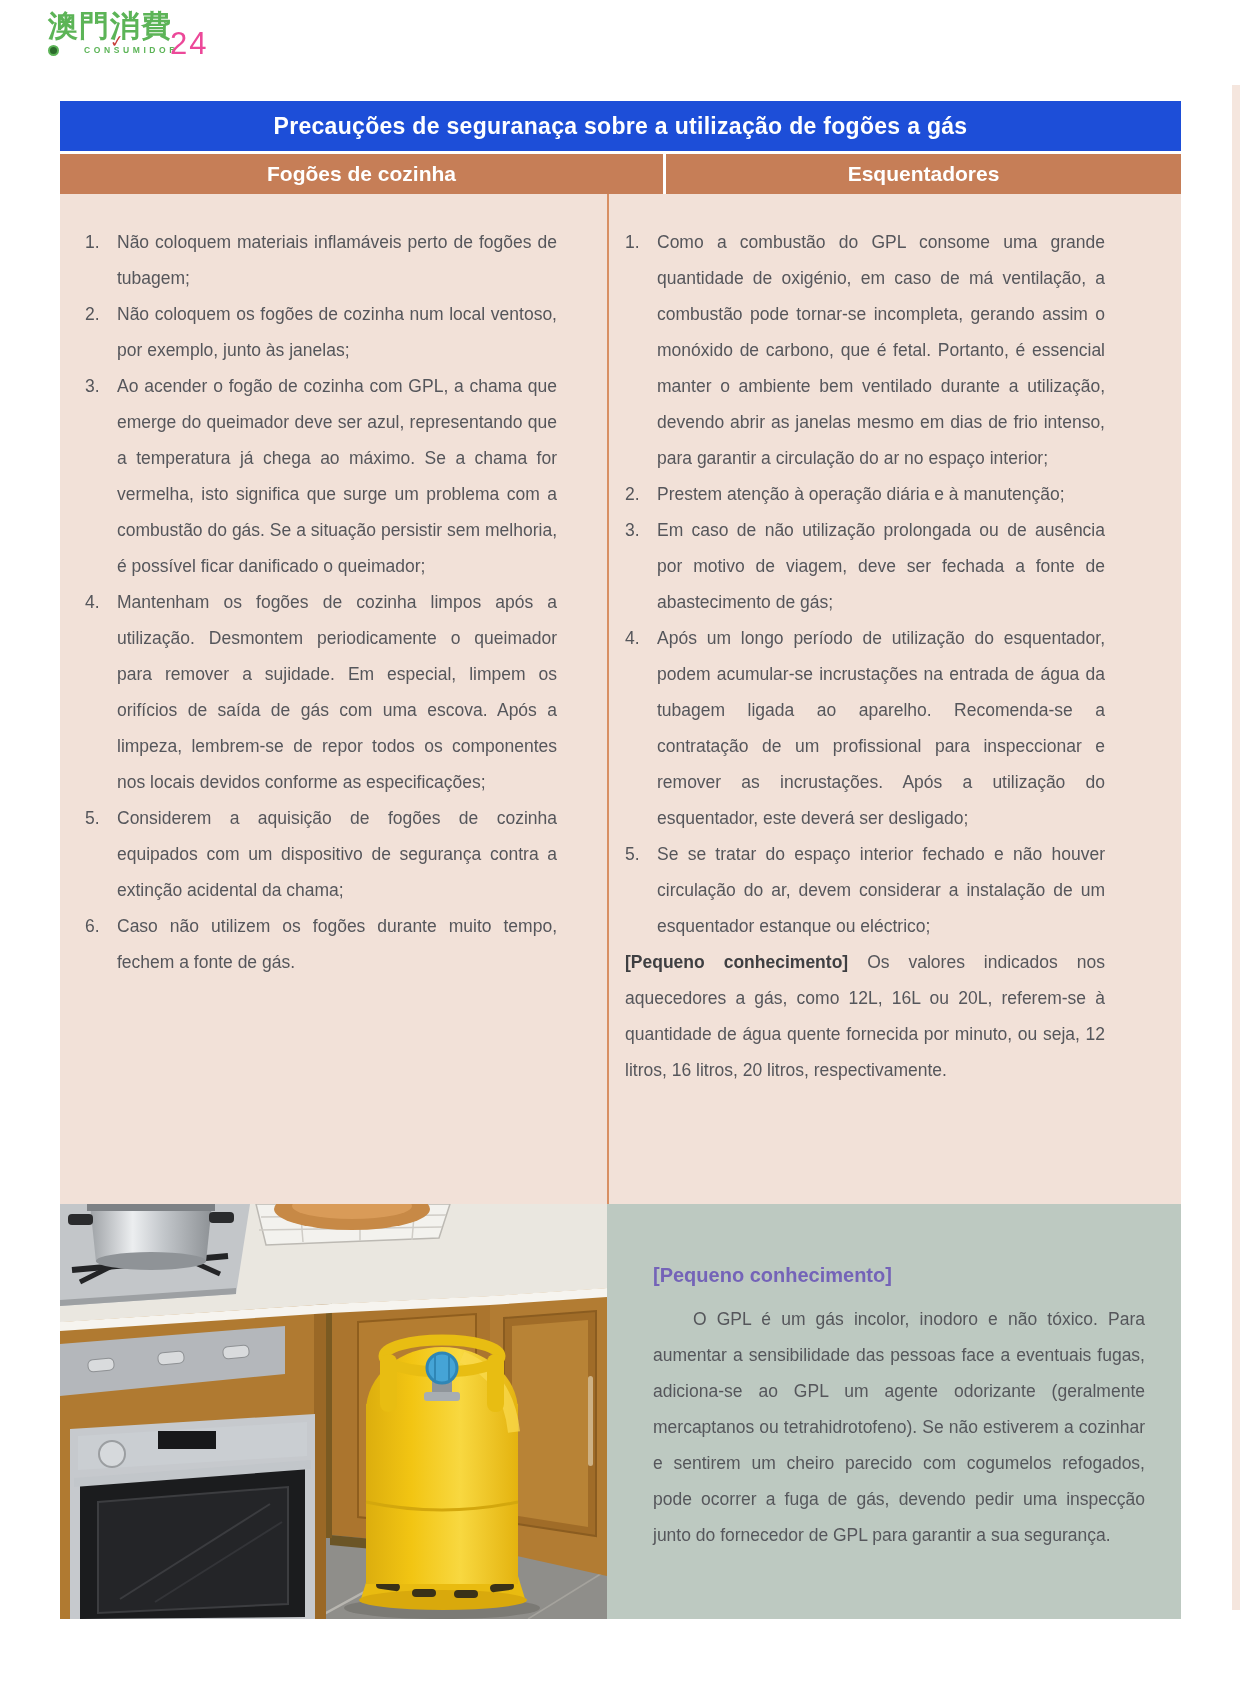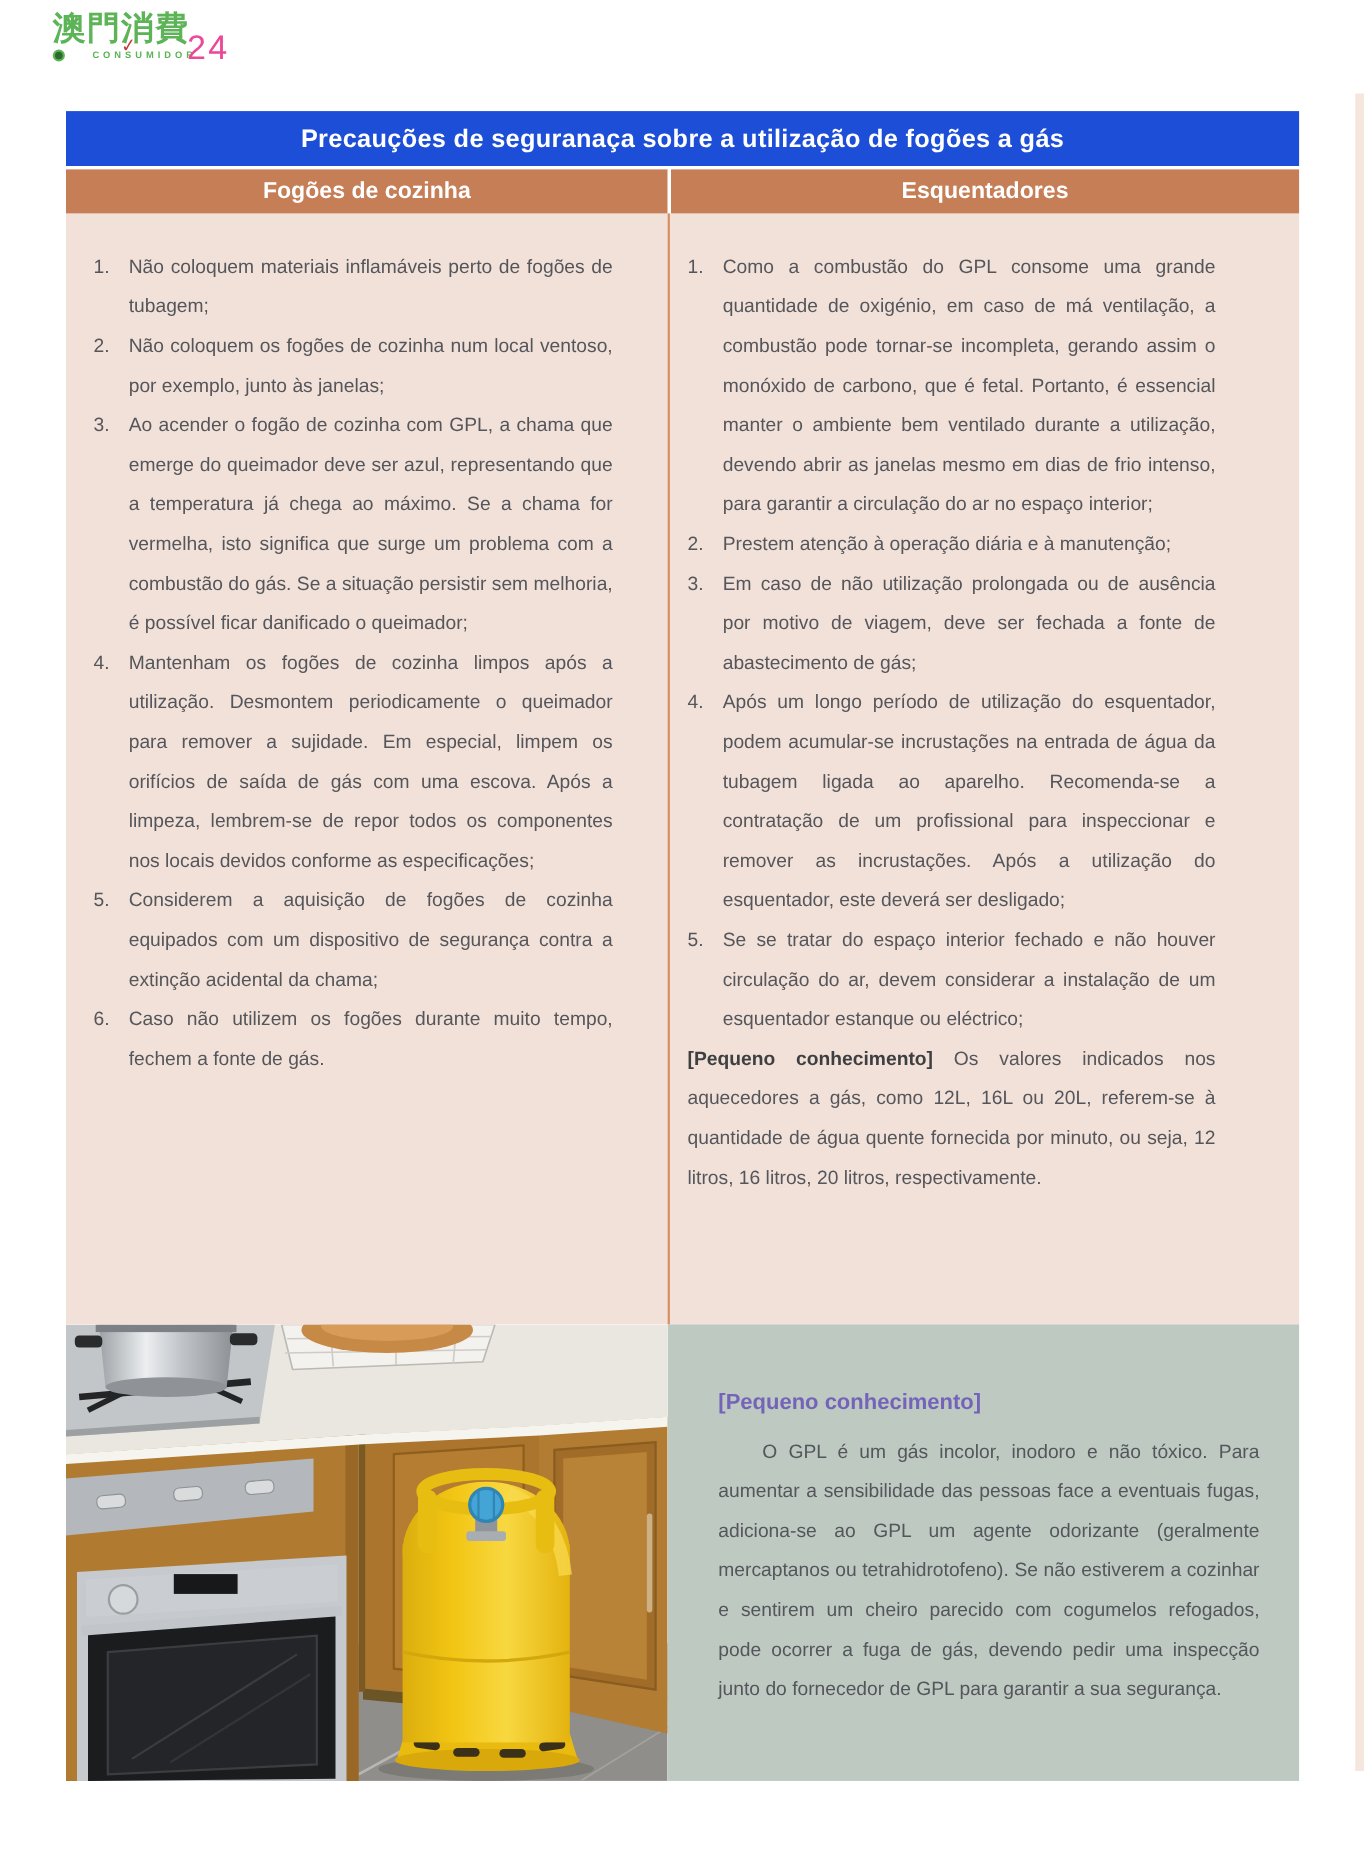--- a/index.html
+++ b/index.html
@@ -19,21 +19,21 @@
 
   
   .block{position:absolute;left:60px;top:101px;width:1121px;}
   .banner-title{
     height:50px;background:#1d4ed8;color:#ffffff;font-weight:bold;font-size:23px;
     text-align:center;line-height:50px;letter-spacing:.3px;
   }
   .banner-gap{height:3px;background:#ffffff;}
   .banner-cols{display:flex;height:40px;}
   .banner-cell{background:#c67e57;color:#ffffff;font-weight:bold;font-size:21px;text-align:center;line-height:40px;}
-  .banner-cell.left{width:547px;}
+  .banner-cell.left{width:603px;}
   .banner-vgap{width:3px;background:#ffffff;}
   .banner-cell.right{flex:1;}
 
   
   .content{display:flex;background:#f2e1d8;height:1010px;}
   .col-left{width:547px;box-sizing:border-box;padding:30px 50px 0 25px;}
   .col-divider{width:2px;background:#d88f63;}
   .col-right{flex:1;box-sizing:border-box;padding:30px 76px 0 16px;}
   .li{display:flex;color:#55565b;font-size:17.5px;line-height:36px;}
   .li .num{width:32px;flex:none;}

